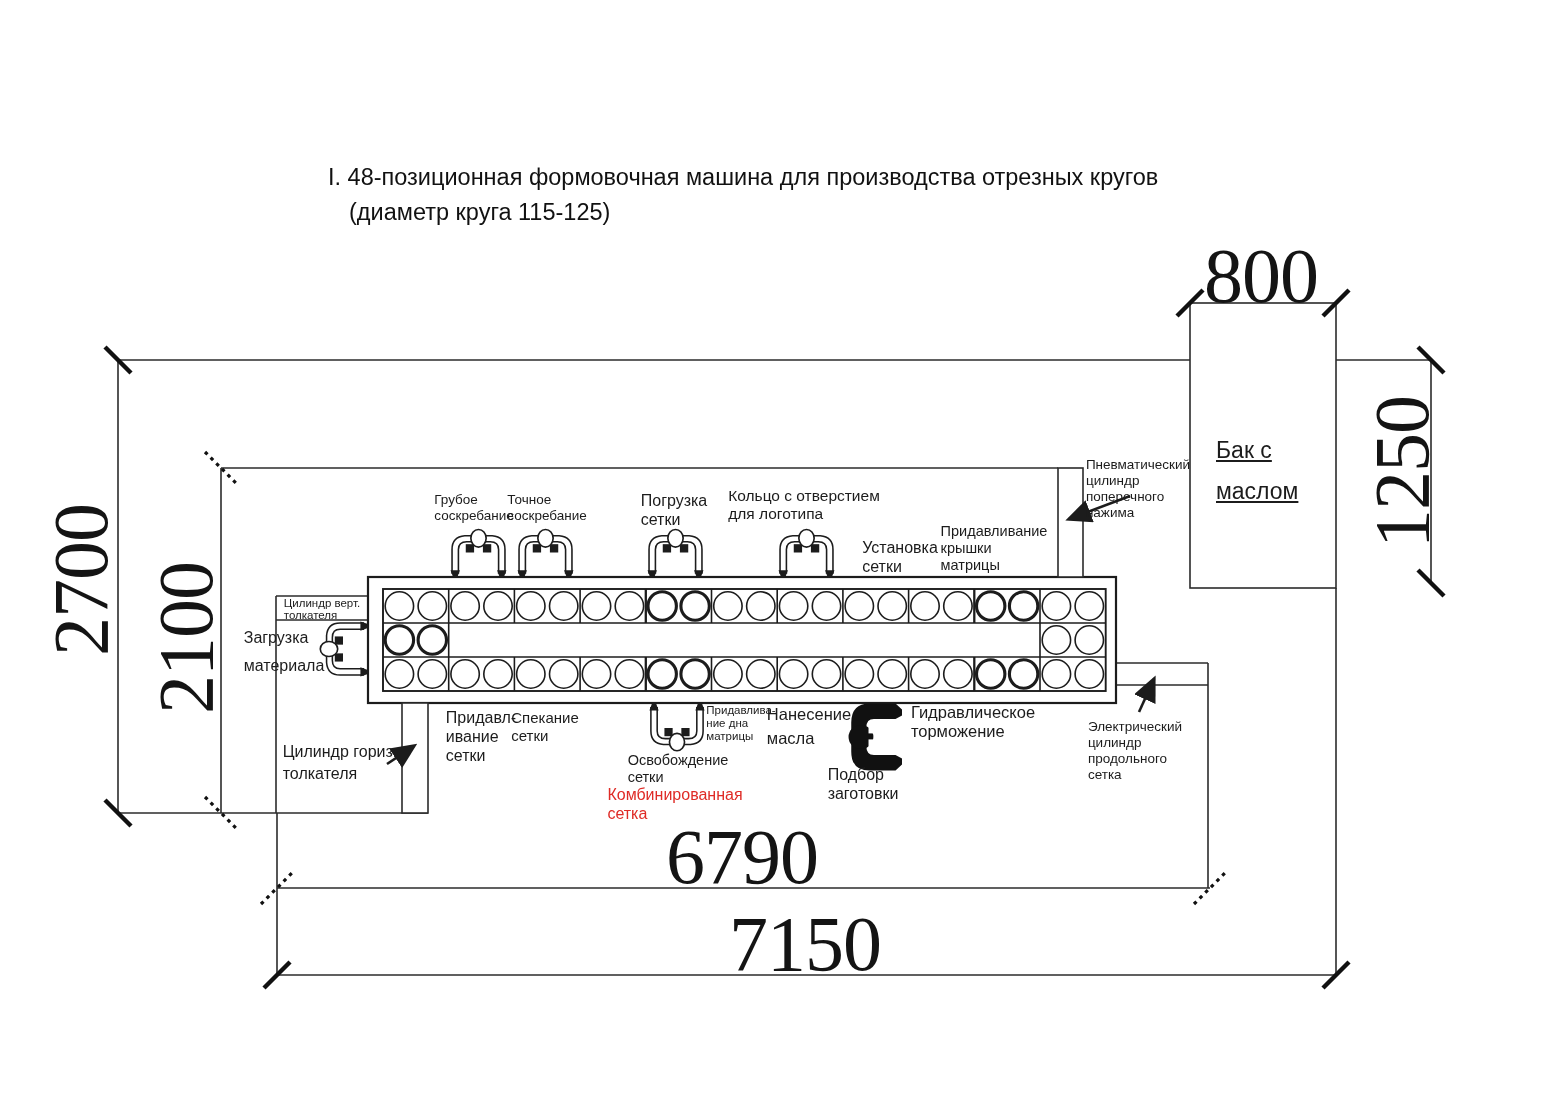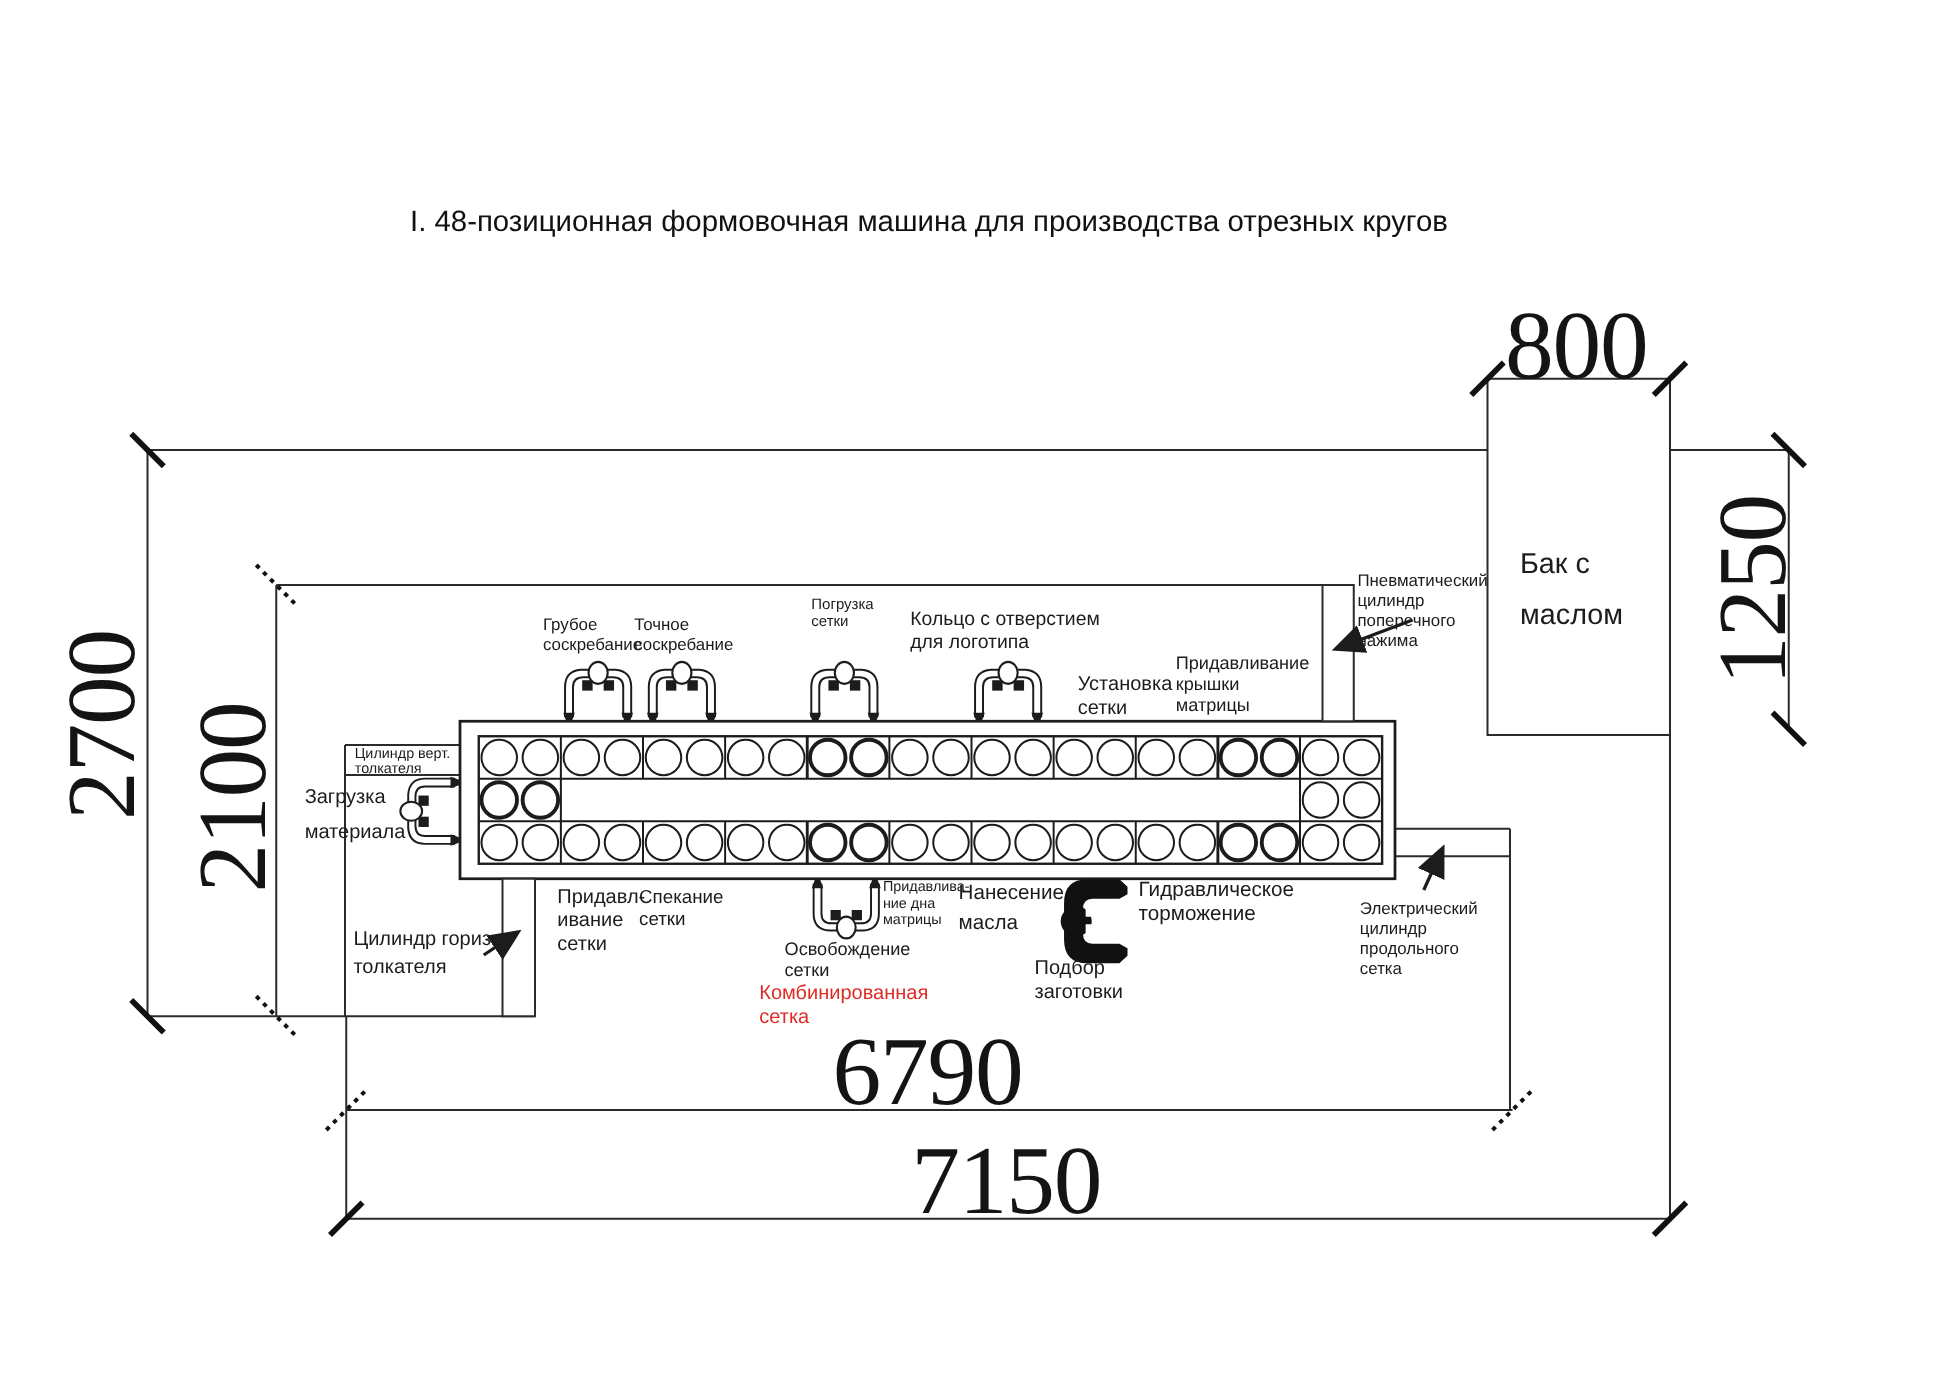--- a/index.html
+++ b/index.html
@@ -6,21 +6,21 @@
   #canvas{position:relative;width:1560px;height:1103px;background:#ffffff;overflow:hidden;
           font-family:"Liberation Sans",sans-serif;color:#1c1c1c;margin-left:18px;}
   #draw{position:absolute;left:0;top:0;}
   .lbl{position:absolute;white-space:pre-line;color:#1c1c1c;
        transform:translateX(-50%);line-height:1.18;}
   .lbl.red{color:#df2b26;}
   .dim{position:absolute;font-family:"Liberation Serif",serif;font-size:78px;color:#141414;
        transform:translate(-50%,-50%);white-space:nowrap;letter-spacing:-1px;}
   .dim.vert{transform:translate(-50%,-50%) rotate(-90deg);}
   .title-line{position:absolute;font-size:23.5px;color:#111;white-space:nowrap;}
-  .tank-label{position:absolute;font-size:23px;line-height:41px;white-space:pre-line;color:#1c1c1c;}
+  .tank-label{position:absolute;font-size:23px;line-height:41px;white-space:pre-line;color:#1c1c1c;text-decoration:underline;}
   .gripper-wrap{position:absolute;}
   .gripper-wrap svg{display:block;overflow:visible;}
 </style>
 </head>
 <body>
 
 <div id="canvas">
 
   <svg id="draw" width="1560" height="1103" viewBox="0 0 1560 1103">
     <defs>
@@ -208,36 +208,37 @@
       </svg>
     </div>
 
   <div class="gripper-wrap" style="left:821px;top:710px">
     <svg width="72" height="54" viewBox="0 0 60 50" preserveAspectRatio="none" style="transform:rotate(-90deg)">
         <use href="#gripper-solid"></use>
       </svg>
     </div>
 
   <div class="title-line" style="left:310px;top:164px">I. 48-позиционная формовочная машина для производства отрезных кругов</div>
+  <div class="title-line" style="left:331px;top:199px">(диаметр круга 115-125)</div>
 
   <div class="dim" style="left:1243px;top:276px">800</div>
   <div class="dim vert" style="left:1384px;top:472px">1250</div>
   <div class="dim vert" style="left:63px;top:580px">2700</div>
   <div class="dim vert" style="left:168px;top:638px">2100</div>
   <div class="dim" style="left:724px;top:857px">6790</div>
   <div class="dim" style="left:787px;top:944px">7150</div>
 
   <div class="tank-label" style="left:1198px;top:430px">Бак с
 маслом</div>
 
   <div class="lbl" style="left:456px;top:492px;font-size:13.5px">Грубое
 соскребание</div>
   <div class="lbl" style="left:529px;top:492px;font-size:13.5px">Точное
 соскребание</div>
-  <div class="lbl" style="left:656px;top:476px;font-size:12px">Погрузка
+  <div class="lbl" style="left:656px;top:492px;font-size:16px">Погрузка
 сетки</div>
   <div class="lbl" style="left:786px;top:487px;font-size:15.5px">Кольцо с отверстием
 для логотипа</div>
   <div class="lbl" style="left:882px;top:539px;font-size:16px">Установка
 сетки</div>
   <div class="lbl" style="left:976px;top:523px;font-size:14.5px">Придавливание
 крышки
 матрицы</div>
   <div class="lbl" style="left:1120px;top:457px;font-size:13.5px">Пневматический
 цилиндр

